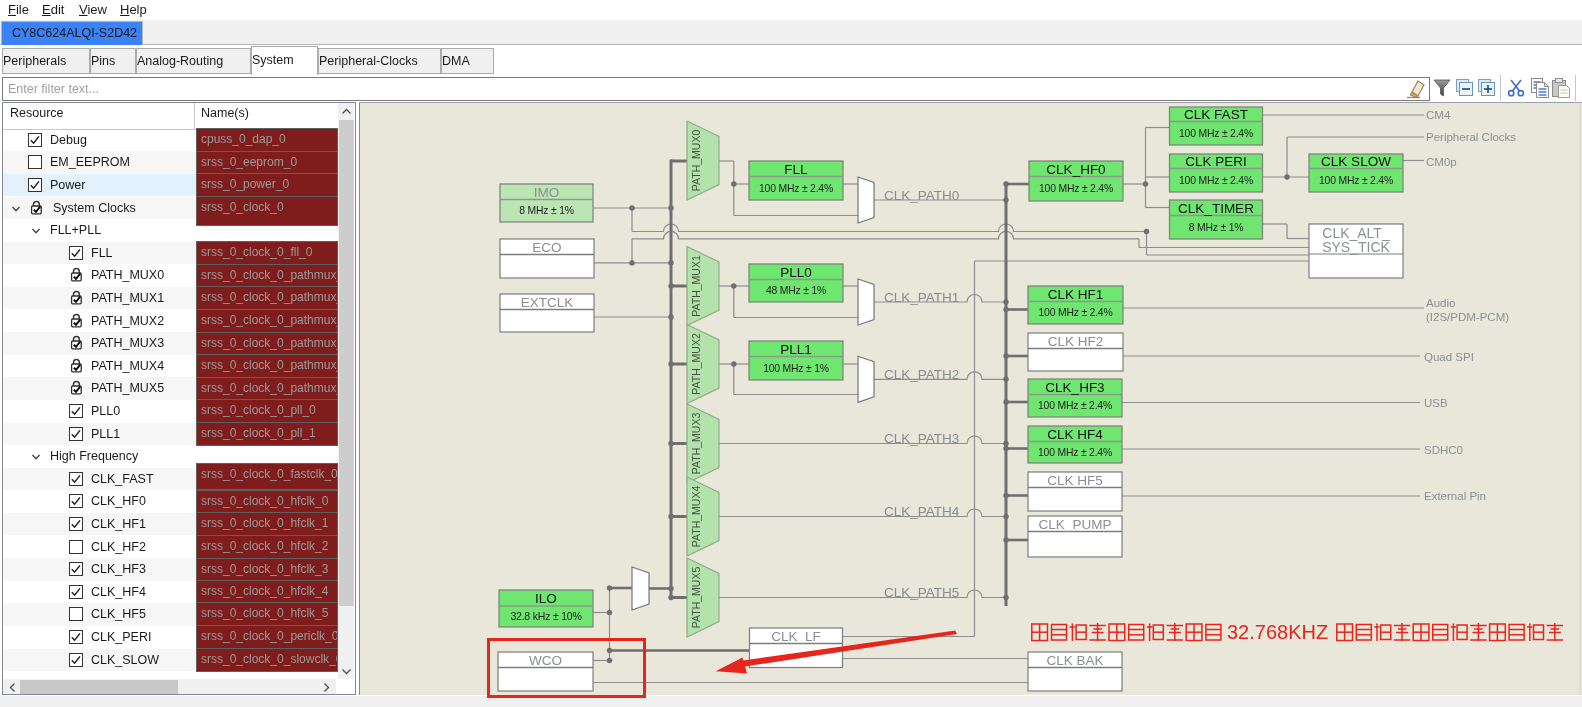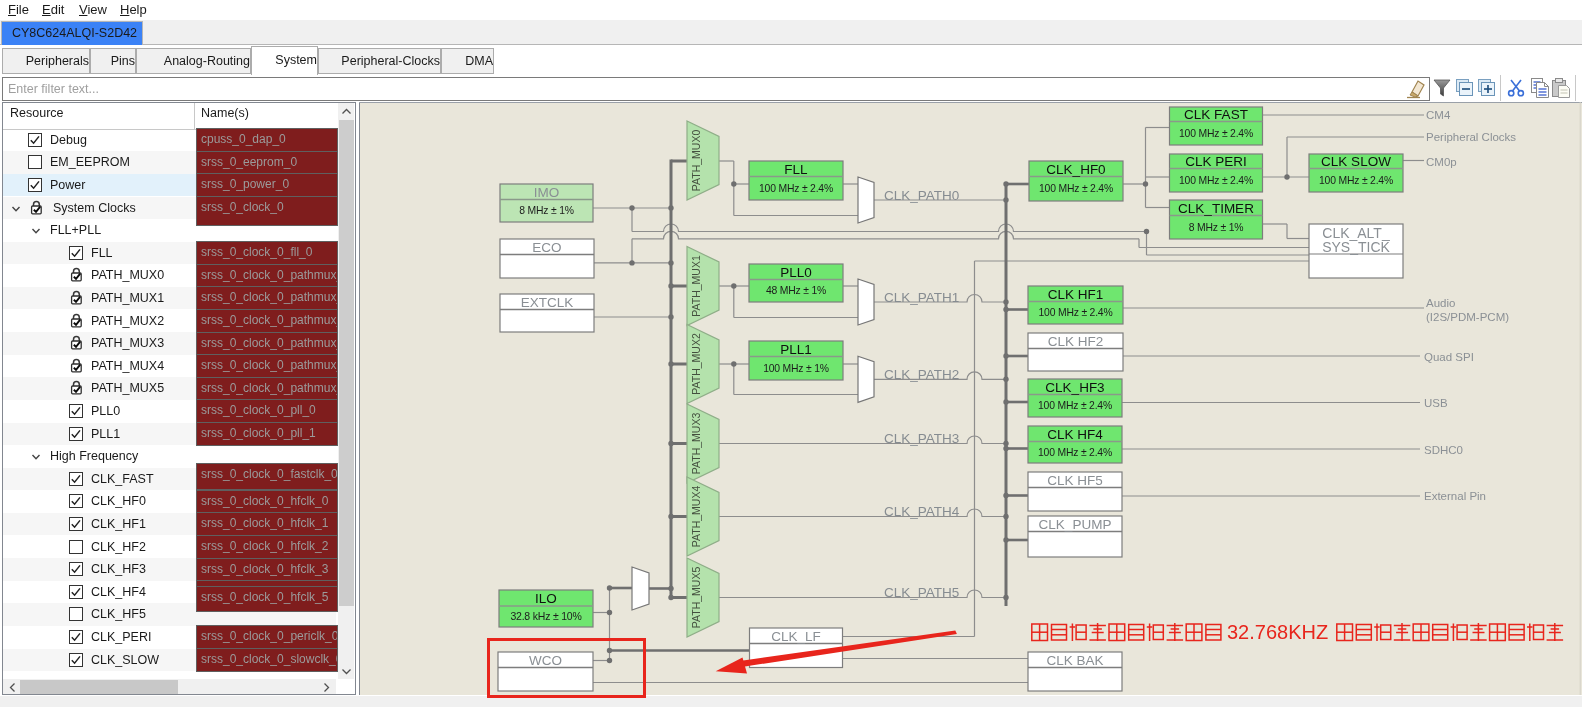--- a/index.html
+++ b/index.html
@@ -1,19 +1,19 @@
 <!DOCTYPE html>
 <html><head><meta charset="utf-8"><style>
 *{margin:0;padding:0;box-sizing:border-box}
 html,body{width:1582px;height:707px;overflow:hidden}
 body{font-family:"Liberation Sans",sans-serif;background:#fff;position:relative;color:#1a1a1a}
 .a{position:absolute}
 .row-lbl{font-size:12.5px;line-height:22.6px;white-space:nowrap}
 .nb{position:absolute;left:193px;width:142px;background:#7f1d1d;border:1px solid #5f5f5f;color:#9b9b9b;font-size:12px;line-height:21px;padding-left:4px;white-space:nowrap;overflow:hidden}
-.tab{position:absolute;top:48px;height:26px;background:#f0f0f0;border:1px solid #acacac;font-size:12.5px;text-align:right;line-height:24px}
+.tab{position:absolute;top:48px;height:26px;background:#f0f0f0;border:1px solid #acacac;font-size:12.5px;text-align:left;line-height:24px}
 </style></head><body>
 <div class="a" style="left:0;top:0;width:1582px;height:20px;background:#fff;font-size:13px">
 <span class="a" style="left:8px;top:2px"><u>F</u>ile</span>
 <span class="a" style="left:42px;top:2px"><u>E</u>dit</span>
 <span class="a" style="left:79px;top:2px"><u>V</u>iew</span>
 <span class="a" style="left:120px;top:2px"><u>H</u>elp</span>
 </div>
 <div class="a" style="left:0;top:20px;width:1582px;height:25px;background:#f0f0f0;border-bottom:1px solid #b6b6b6"></div>
 <div class="a" style="left:1px;top:21px;width:142px;height:24px;background:#3b82f6;border:1px solid #b6b6b6;border-bottom:none;font-size:12.5px;line-height:23px;padding-left:10px">CY8C624ALQI-S2D42</div>
 <div class="tab" style="left:2px;width:88px">Peripherals</div>
@@ -228,21 +228,21 @@
       <rect x="0.5" y="0.5" width="13" height="13" fill="#fff" stroke="#333"></rect>
       <path d="M2.8 7.2 L5.6 10.2 L11 3.4" fill="none" stroke="#222" stroke-width="1.5"></path>
     </svg>
 <div class="a row-lbl" style="left:88px;top:477.7px">CLK_HF4</div>
 <div class="nb" style="top:477.1px;height:23.8px">srss_0_clock_0_hfclk_4</div>
 <div class="a" style="left:0;top:500.3px;width:333px;height:22.6px;background:#f6f6f6"></div>
 <svg class="a" style="left:66px;top:504.3px" width="14" height="14" viewBox="0 0 14 14">
       <rect x="0.5" y="0.5" width="13" height="13" fill="#fff" stroke="#333"></rect>
     </svg>
 <div class="a row-lbl" style="left:88px;top:500.3px">CLK_HF5</div>
-<div class="nb" style="top:483px;height:26px">srss_0_clock_0_hfclk_5</div>
+<div class="nb" style="top:499px;height:26px">srss_0_clock_0_hfclk_5</div>
 <svg class="a" style="left:66px;top:526.9000000000001px" width="14" height="14" viewBox="0 0 14 14">
       <rect x="0.5" y="0.5" width="13" height="13" fill="#fff" stroke="#333"></rect>
       <path d="M2.8 7.2 L5.6 10.2 L11 3.4" fill="none" stroke="#222" stroke-width="1.5"></path>
     </svg>
 <div class="a row-lbl" style="left:88px;top:522.9px">CLK_PERI</div>
 <div class="nb" style="top:522.3px;height:30px">srss_0_clock_0_periclk_0</div>
 <div class="a" style="left:0;top:545.5px;width:333px;height:22.6px;background:#f6f6f6"></div>
 <svg class="a" style="left:66px;top:549.5000000000001px" width="14" height="14" viewBox="0 0 14 14">
       <rect x="0.5" y="0.5" width="13" height="13" fill="#fff" stroke="#333"></rect>
       <path d="M2.8 7.2 L5.6 10.2 L11 3.4" fill="none" stroke="#222" stroke-width="1.5"></path>

